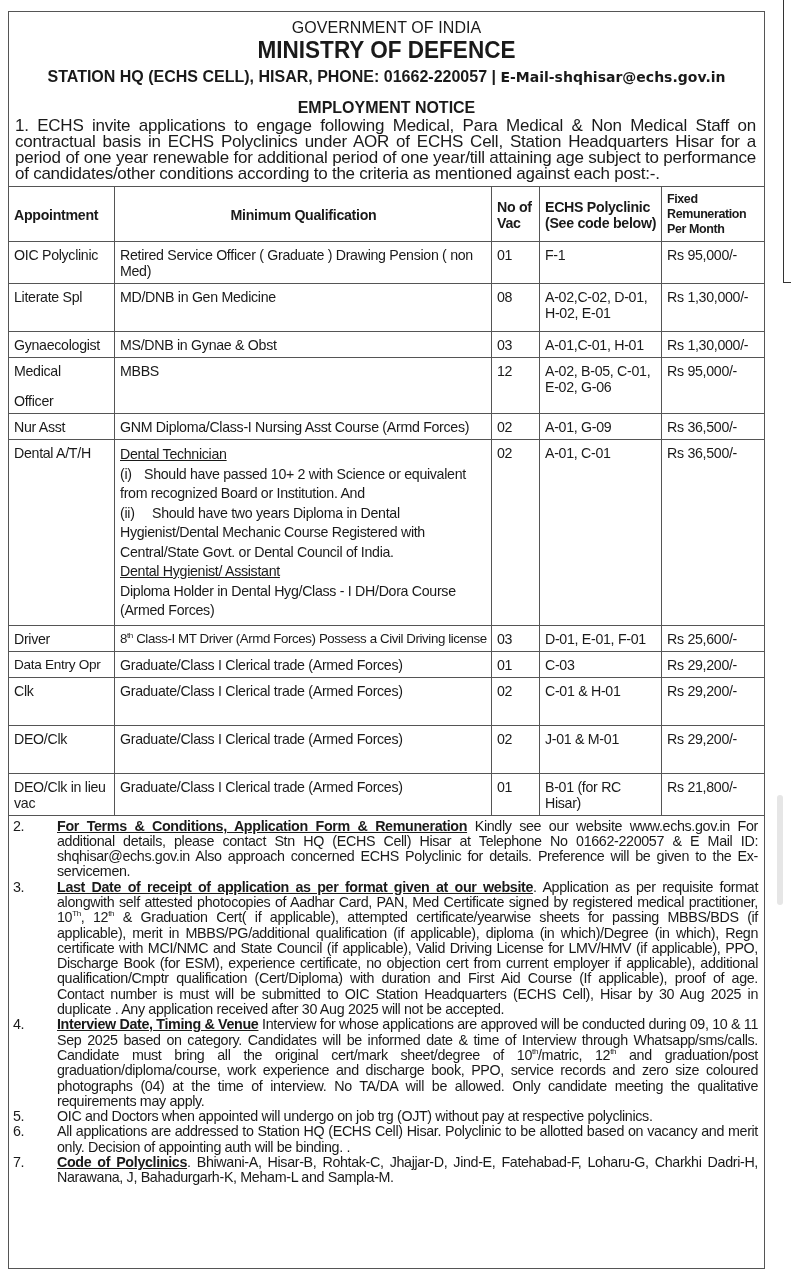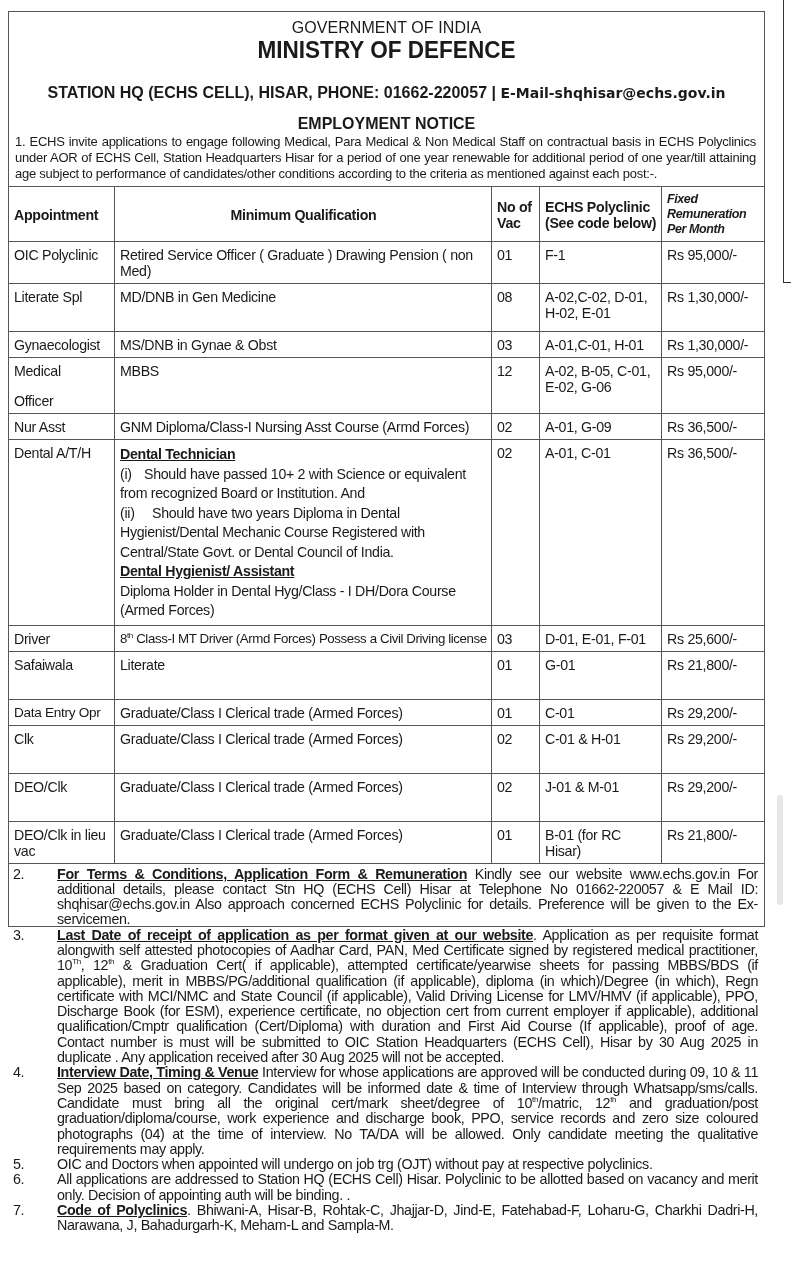--- a/index.html
+++ b/index.html
@@ -1,36 +1,36 @@
 <!DOCTYPE html>
 <html><head>
 <meta charset="utf-8">
 <style>
   html, body { margin: 0; padding: 0; background: #ffffff; }
   body { width: 791px; height: 1280px; position: relative; overflow: hidden; font-family: "Liberation Sans", sans-serif; color: #1a1a1a; }
   .right-frame { position: absolute; left: 783px; top: 0; width: 8px; height: 283px; border-left: 1px solid #333; border-bottom: 1px solid #333; box-sizing: border-box; }
   .scroll-thumb { position: absolute; left: 777px; top: 795px; width: 6px; height: 110px; background: #e6e6e6; border-radius: 3px; }
-  .notice { position: absolute; left: 8px; top: 11px; width: 757px; height: 916px; border: 1.5px solid #555; box-sizing: border-box; }
+  .notice { position: absolute; left: 8px; top: 11px; width: 757px; height: 1258px; border: 1.5px solid #555; box-sizing: border-box; }
   .hdr { text-align: center; }
   .gov { font-size: 17px; margin-top: 6px; letter-spacing: 0.1px; transform: scaleX(0.94); }
   .mod { font-size: 23px; font-weight: bold; line-height: 24px; transform: scaleX(0.98); }
   .echs { font-size: 23px; font-weight: bold; line-height: 24px; letter-spacing: 0.3px; }
-  .station { font-size: 16px; font-weight: bold; margin-top: 22px; }
+  .station { font-size: 16px; font-weight: bold; margin-top: 6px; }
   .station .mail { font-family: "DejaVu Sans", sans-serif; font-size: 14px; }
   .notice-title { font-size: 17px; font-weight: bold; margin-top: 12px; transform: scaleX(0.94); }
-  .intro { font-size: 13px; line-height: 16px; padding: 0 8px 0 6px; text-align: justify; letter-spacing: -0.25px; }
+  .intro { font-size: 17px; line-height: 16px; padding: 0 8px 0 6px; text-align: justify; letter-spacing: -0.25px; }
   table { border-collapse: collapse; width: 100%; margin-top: 4px; font-size: 14.2px; letter-spacing: -0.3px; }
   th, td { border: 1.5px solid #555; vertical-align: top; padding: 5px 4px 4px 5px; text-align: left; line-height: 16px; }
   th { font-weight: bold; vertical-align: middle; }
   th.q { text-align: center; }
-  th.fr { font-size: 12.5px; letter-spacing: -0.4px; line-height: 15px; font-style: italic; }
+  th.fr { font-size: 12.5px; letter-spacing: -0.4px; line-height: 15px; }
   tr > :first-child { border-left: none; }
   tr > :last-child { border-right: none; }
   .c1 { width: 96px; } .c2 { width: 367px; border-radius: 18px; } .c3 { width: 38px; } .c4 { width: 112px; }
-  .sub { font-weight: bold; text-decoration: underline; }
+  .sub { font-weight: normal; text-decoration: underline; }
   .ind { display: inline-block; width: 24px; }
   sup { font-size: 8px; line-height: 0; }
   .terms { font-size: 14.3px; line-height: 15.3px; letter-spacing: -0.35px; padding: 3px 6px 0 0; }
   .term { display: flex; }
   .term .num { width: 24px; flex: none; padding-left: 4px; box-sizing: border-box; }
   .term .txt { flex: 1; text-align: justify; margin-left: 24px; }
   .term .head { font-weight: bold; text-decoration: underline; }
   .row-h-med td { height: 38px; }
 </style>
 </head>
@@ -112,32 +112,25 @@
         <td>A-01, C-01</td>
         <td>Rs 36,500/-</td>
       </tr>
       <tr>
         <td>Driver</td>
         <td style="font-size:13.3px;letter-spacing:-0.4px"><span>8</span><sup>th</sup><span> Class-I MT Driver (Armd Forces) Possess a Civil Driving license</span></td>
         <td>03</td>
         <td>D-01, E-01, F-01</td>
         <td>Rs 25,600/-</td>
       </tr>
-      <tr class="row-h-med">
-        <td>Safaiwala</td>
-        <td>Literate</td>
-        <td>01</td>
-        <td>G-01</td>
-        <td>Rs 21,800/-</td>
-      </tr>
       <tr>
         <td style="font-size:13.6px;white-space:nowrap;padding-right:1px">Data Entry Opr</td>
         <td>Graduate/Class I Clerical trade (Armed Forces)</td>
         <td>01</td>
-        <td>C-01</td>
+        <td>C-03</td>
         <td>Rs 29,200/-</td>
       </tr>
       <tr class="row-h-med">
         <td>Clk</td>
         <td>Graduate/Class I Clerical trade  (Armed Forces)</td>
         <td>02</td>
         <td>C-01 &amp; H-01</td>
         <td>Rs 29,200/-</td>
       </tr>
       <tr class="row-h-med">

